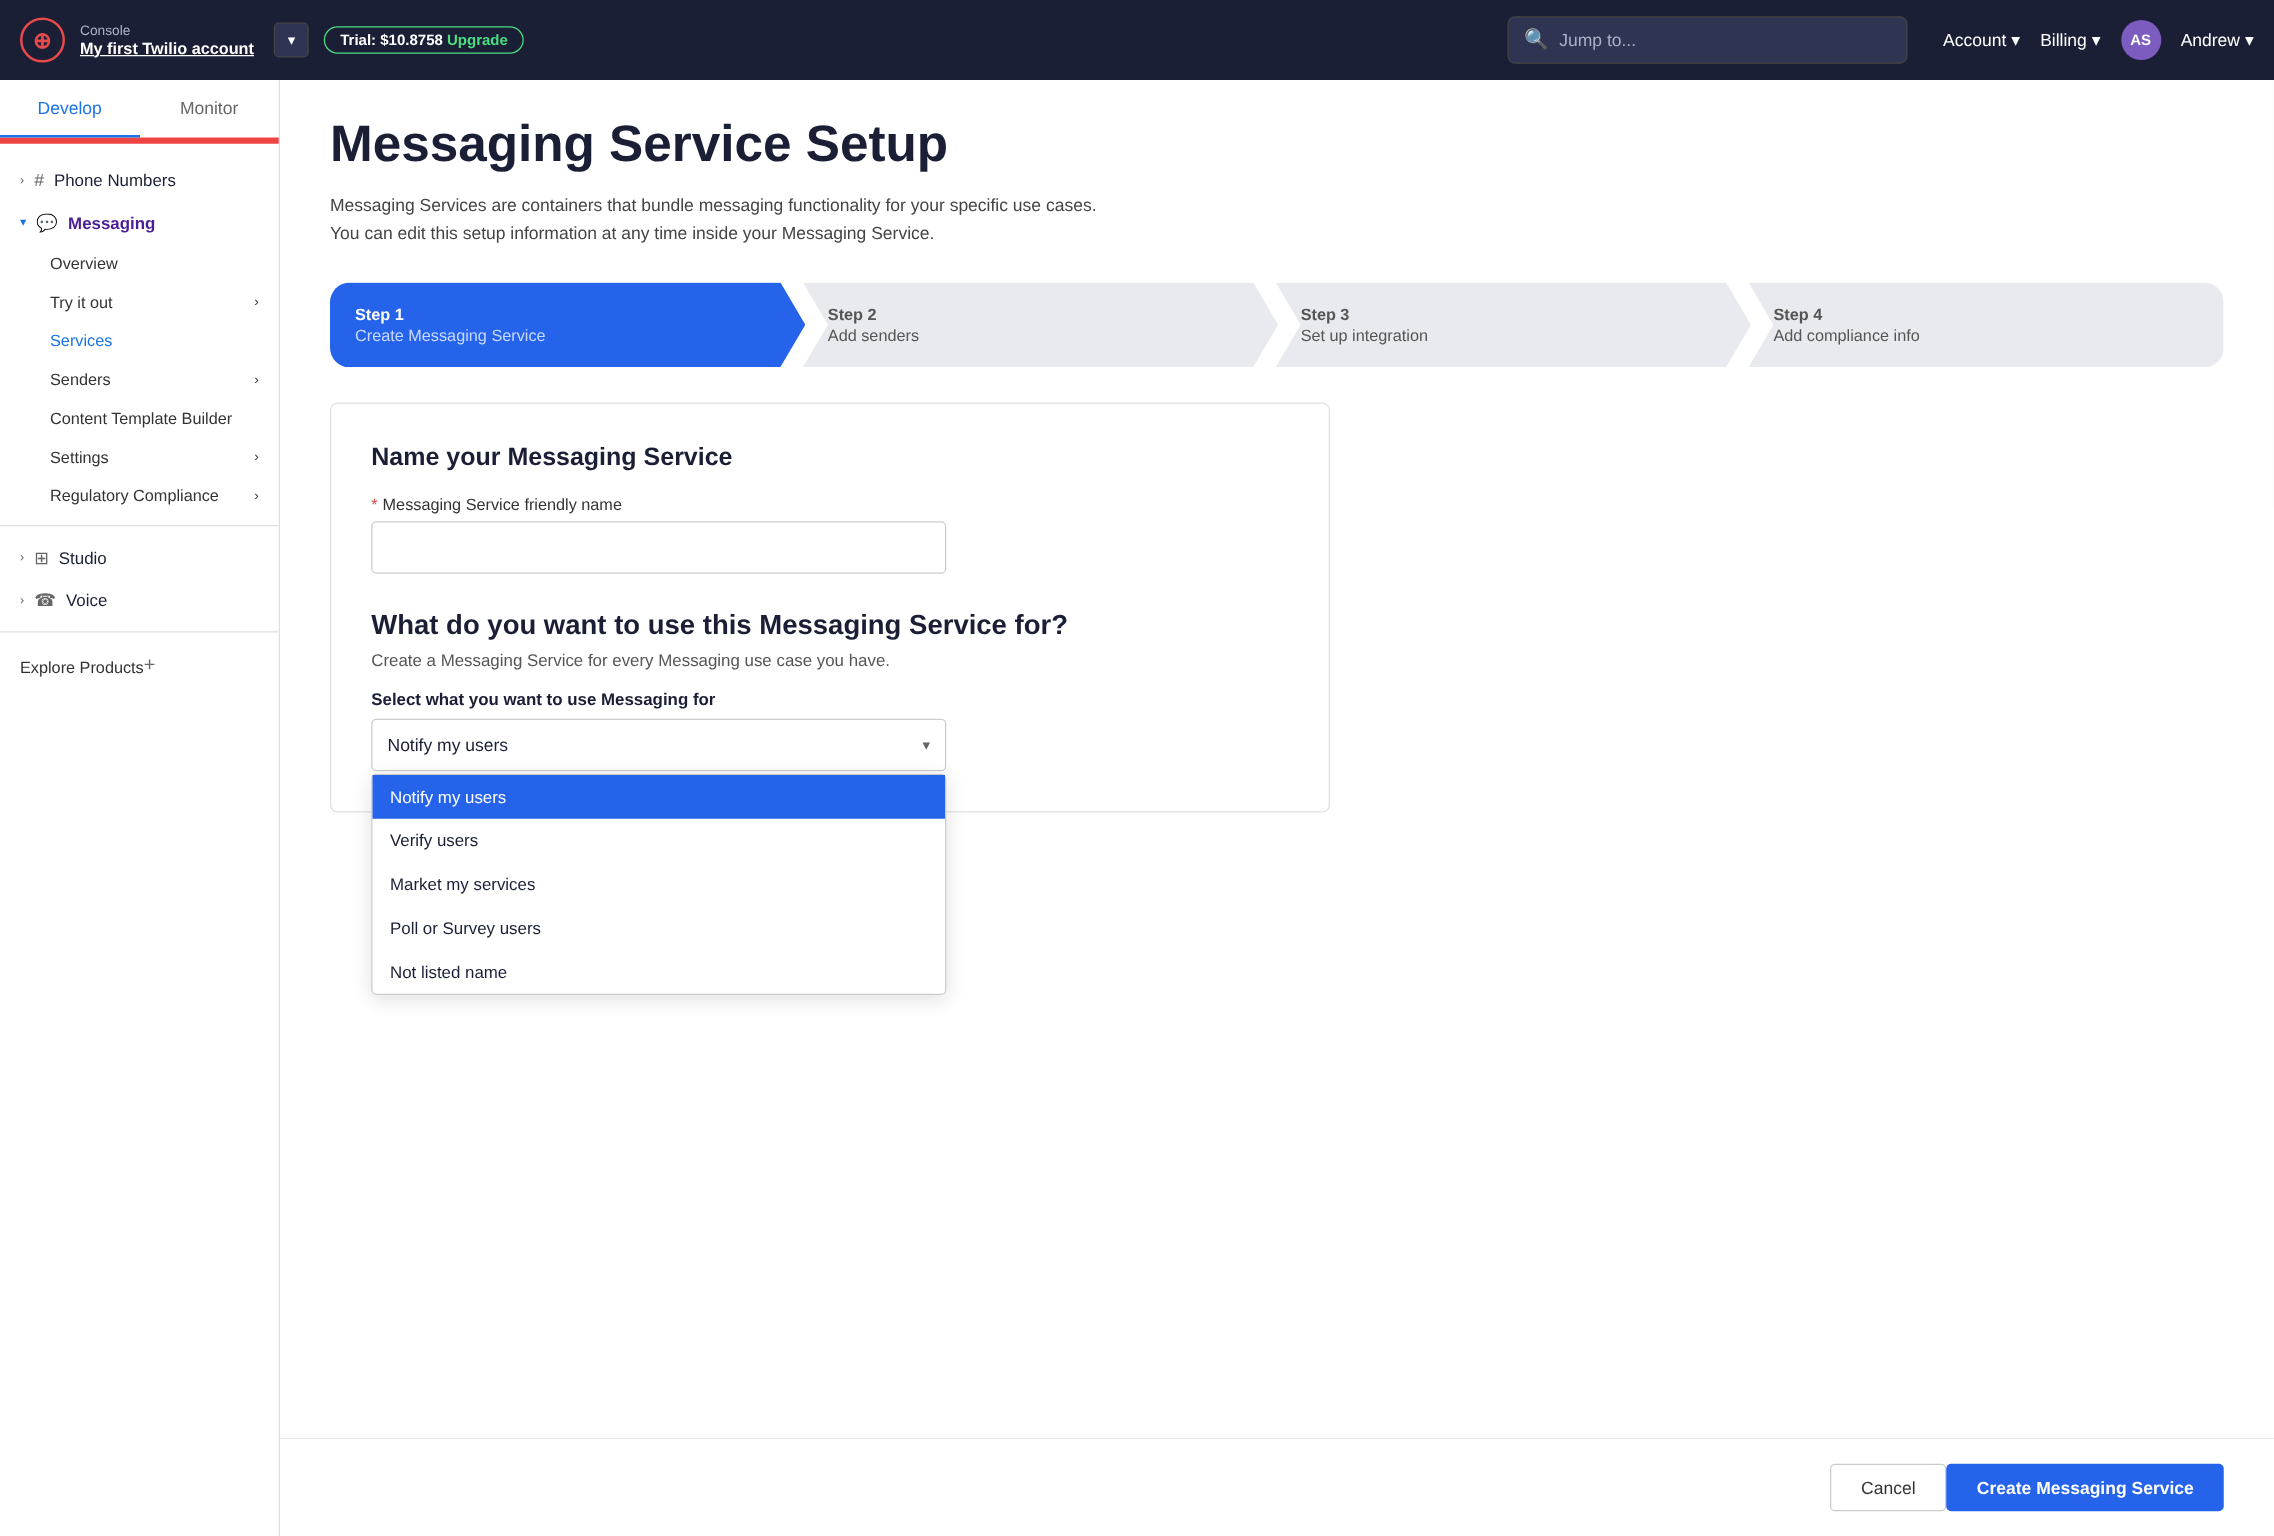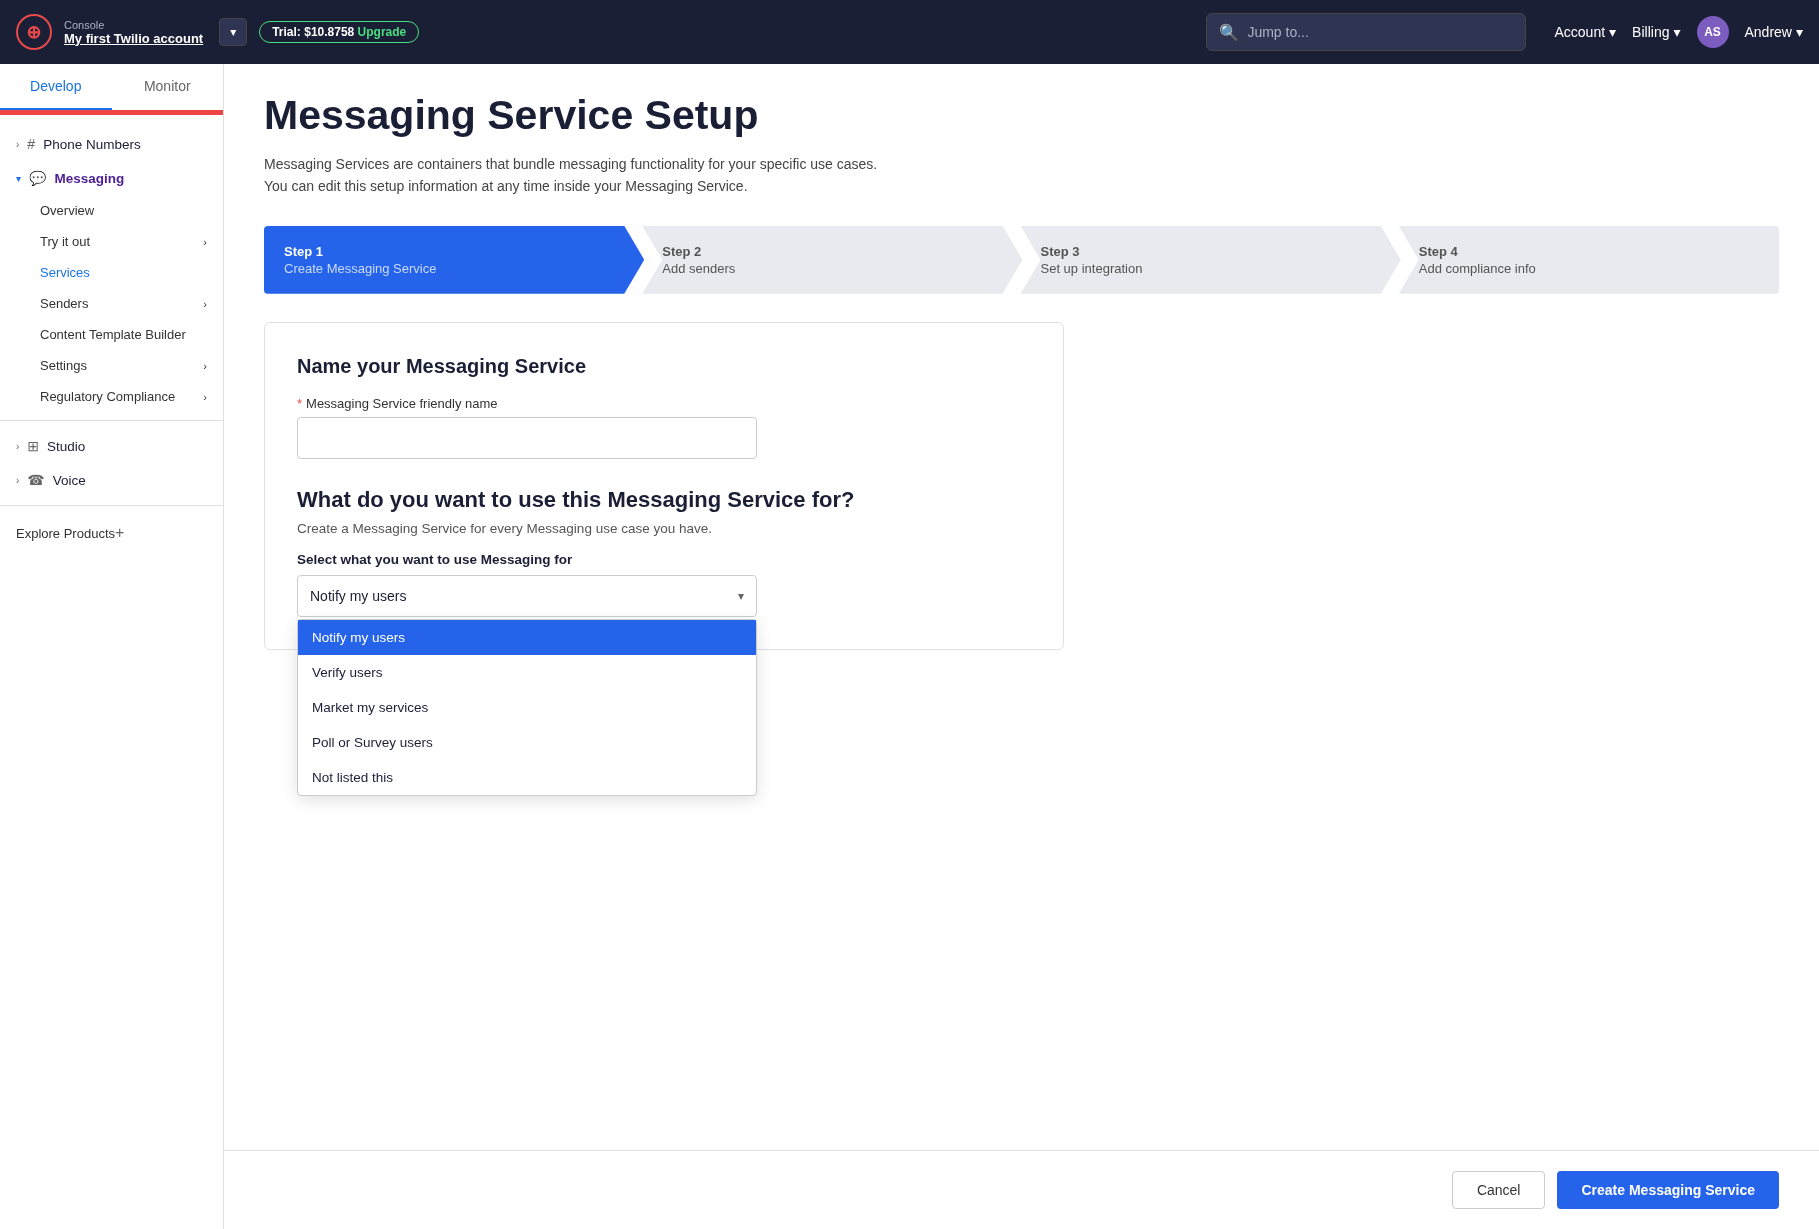--- a/index.html
+++ b/index.html
@@ -125,21 +125,21 @@
     .breadcrumb span { color: #666; }
     .page-title {
       font-size: 41px; font-weight: 700; color: #1a1f36; margin-bottom: 14px;
     }
     .page-desc {
       font-size: 14px; color: #444; line-height: 1.6; margin-bottom: 28px;
     }
 
     
     .steps-bar {
-      display: flex; margin-bottom: 28px; border-radius: 4px; overflow: hidden;
+      display: flex; margin-bottom: 28px; border-radius: 16px; overflow: hidden;
     }
     .step {
       flex: 1; padding: 18px 20px; background: #e8eaf0; position: relative;
       clip-path: polygon(0 0, calc(100% - 20px) 0, 100% 50%, calc(100% - 20px) 100%, 0 100%, 20px 50%);
       margin-right: -2px;
     }
     .step:first-child {
       clip-path: polygon(0 0, calc(100% - 20px) 0, 100% 50%, calc(100% - 20px) 100%, 0 100%);
     }
     .step:last-child {
@@ -200,21 +200,21 @@
       background: #fff; border: 1px solid #ccc; border-radius: 4px;
       box-shadow: 0 4px 16px rgba(0,0,0,0.12); z-index: 50;
     }
     .dropdown-option {
       padding: 10px 14px; font-size: 13.5px; color: #1a1f36; cursor: pointer;
     }
     .dropdown-option.selected { background: #2563eb; color: #fff; }
 
     
     .footer-actions {
-      display: flex; justify-content: flex-end; gap: 12px;
+      display: flex; justify-content: flex-end; 
       padding: 20px 40px; border-top: 1px solid #e0e0e0; background: #fff;
       position: fixed; bottom: 0; left: 224px; right: 0;
     }
     .btn-cancel {
       padding: 10px 24px; border: 1.5px solid #ccc; border-radius: 4px;
       background: #fff; font-size: 14px; font-weight: 500; color: #333; cursor: pointer;
     }
     .btn-primary {
       padding: 10px 24px; border: none; border-radius: 4px;
       background: #2563eb; font-size: 14px; font-weight: 600; color: #fff; cursor: pointer;
@@ -365,21 +365,21 @@
       <div class="dropdown-container">
         <div class="dropdown-trigger">
           <span>Notify my users</span>
           <span class="dropdown-arrow">▾</span>
         </div>
         <div class="dropdown-menu" id="dropdown-menu">
             <div class="dropdown-option selected">Notify my users</div>
             <div class="dropdown-option">Verify users</div>
             <div class="dropdown-option">Market my services</div>
             <div class="dropdown-option">Poll or Survey users</div>
-            <div class="dropdown-option">Not listed this</div>
+            <div class="dropdown-option">Not listed name</div>
           </div>
       </div>
     </div>
   </main>
 </div>
 
 <div class="footer-actions">
   <button class="btn-cancel">Cancel</button>
   <button class="btn-primary">Create Messaging Service</button>
 </div>

